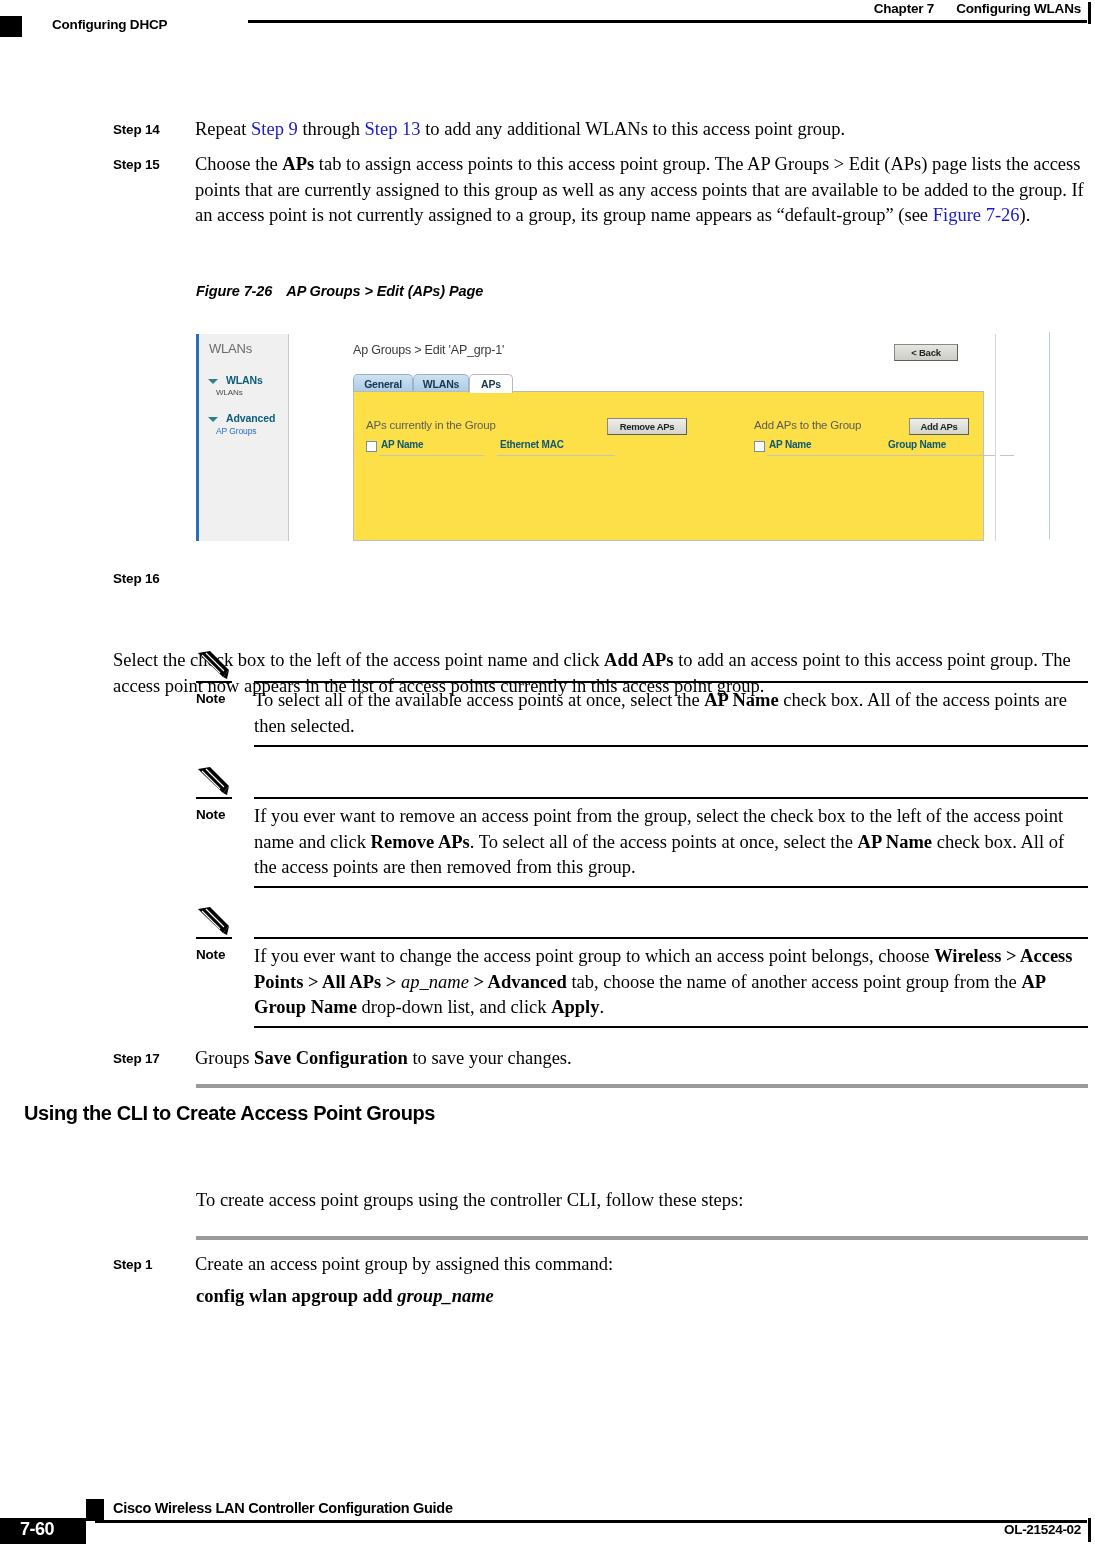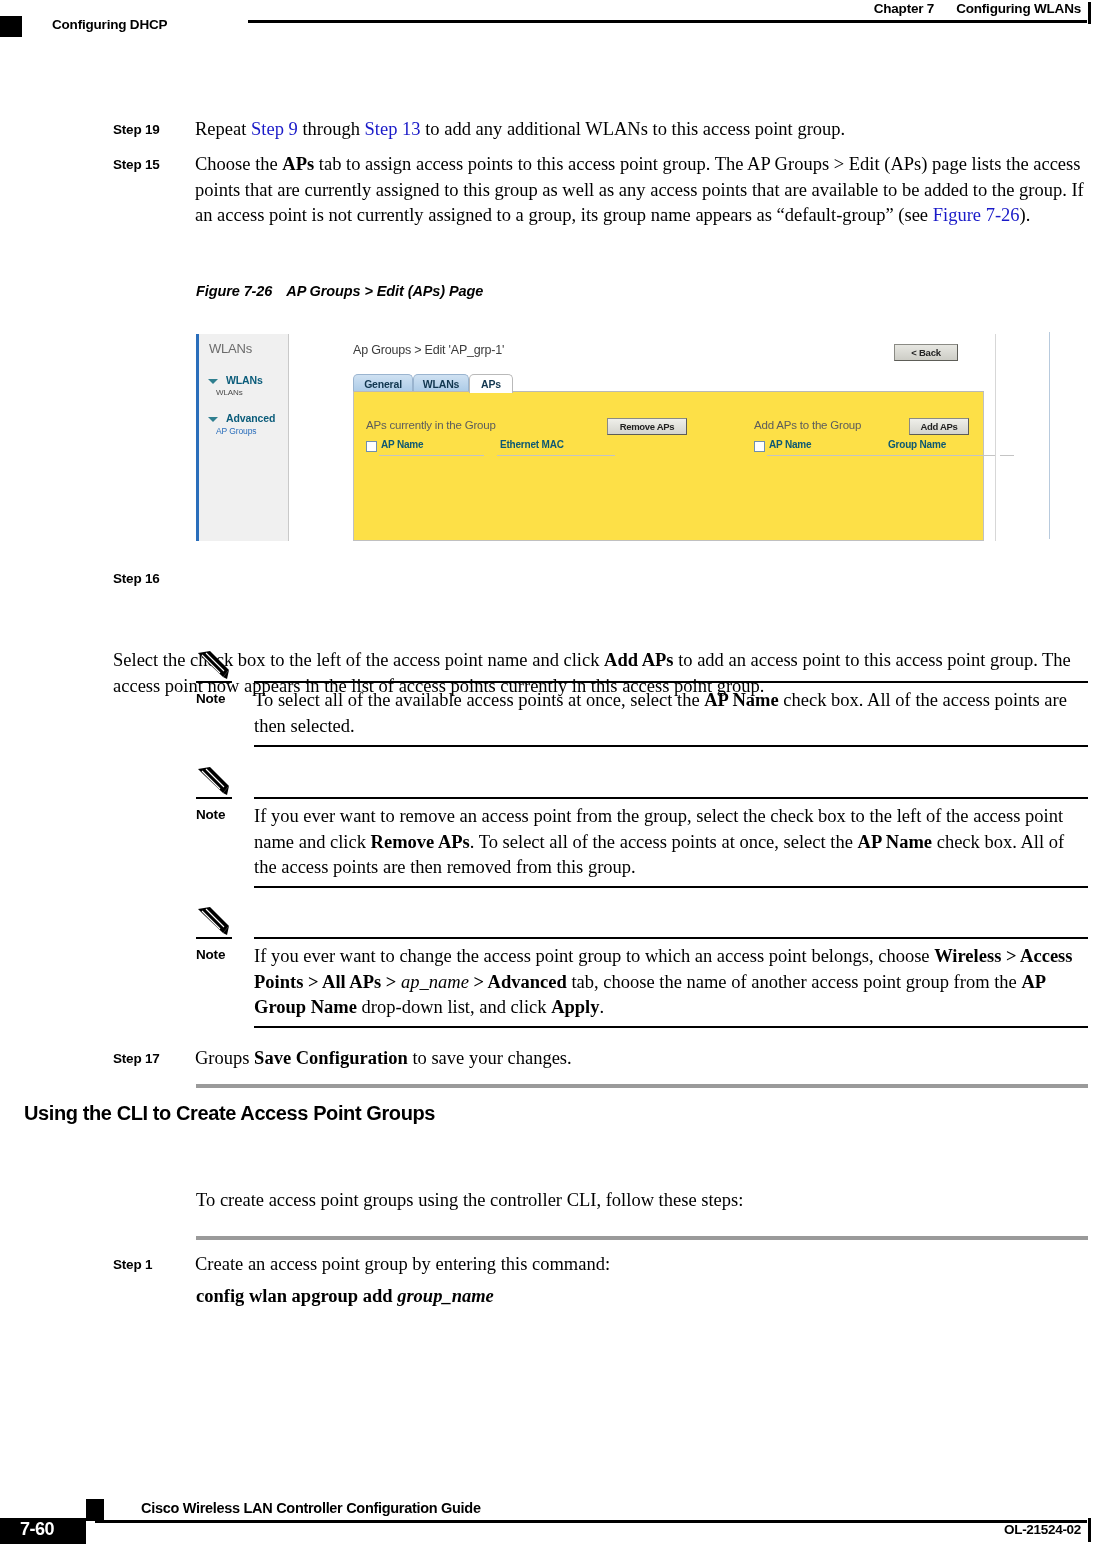--- a/index.html
+++ b/index.html
@@ -455,21 +455,20 @@
     background: #000;
   }
   .footer-title {
     position: absolute;
     left: 113px;
     top: 30px;
     font-family: "Liberation Sans", sans-serif;
     font-weight: bold;
     font-size: 14.5px;
     letter-spacing: -0.3px;
-    margin-left: 28px;
   }
   .footer-rule {
     position: absolute;
     left: 95px;
     right: 8px;
     top: 50px;
     height: 2.5px;
     background: #000;
   }
   .footer-tick {
@@ -517,21 +516,21 @@
   </div>
   <div class="runhead-rule"></div>
   <div class="runhead-tick"></div>
   <div class="runhead-sq"></div>
   <div class="runfoot-left">Configuring DHCP</div>
 </div>
 
 <div class="page-body">
 
   <div class="step" style="top:117px;">
-    <div class="step-label">Step 19</div>
+    <div class="step-label">Step 14</div>
     <div class="step-body"><span>Repeat </span><span class="xref">Step 9</span><span> through </span><span class="xref">Step 13</span><span> to add any additional WLANs to this access point group.</span></div>
   </div>
 
   <div class="step" style="top:152px;">
     <div class="step-label">Step 15</div>
     <div class="step-body"><span>Choose the </span><span class="b">APs</span><span> tab to assign access points to this access point group. The AP Groups &gt; Edit (APs) page lists the access points that are currently assigned to this group as well as any access points that are available to be added to the group. If an access point is not currently assigned to a group, its group name appears as “default-group” (see </span><span class="xref">Figure 7-26</span><span>).</span></div>
   </div>
 
   <div class="fig-caption">
     <span class="fignum">Figure 7-26</span><span>AP Groups &gt; Edit (APs) Page</span>
@@ -656,21 +655,21 @@
   <div class="gray-rule" style="top:1084px;"></div>
 
   <div class="h2-section" style="top:1102px;padding-left:24px;">Using the CLI to Create Access Point Groups</div>
 
   <div class="para" style="top:1188px;">To create access point groups using the controller CLI, follow these steps:</div>
 
   <div class="gray-rule" style="top:1236px;"></div>
 
   <div class="step" style="top:1252px;">
     <div class="step-label">Step 1</div>
-    <div class="step-body">Create an access point group by entering this command:</div>
+    <div class="step-body">Create an access point group by assigned this command:</div>
   </div>
 
   <div class="cmd" style="top:1286px;"><span>config wlan apgroup add </span><span class="i">group_name</span></div>
 
 </div>
 
 <div class="footer">
   <div class="footer-sq"></div>
   <div class="footer-title">Cisco Wireless LAN Controller Configuration Guide</div>
   <div class="footer-rule"></div>

